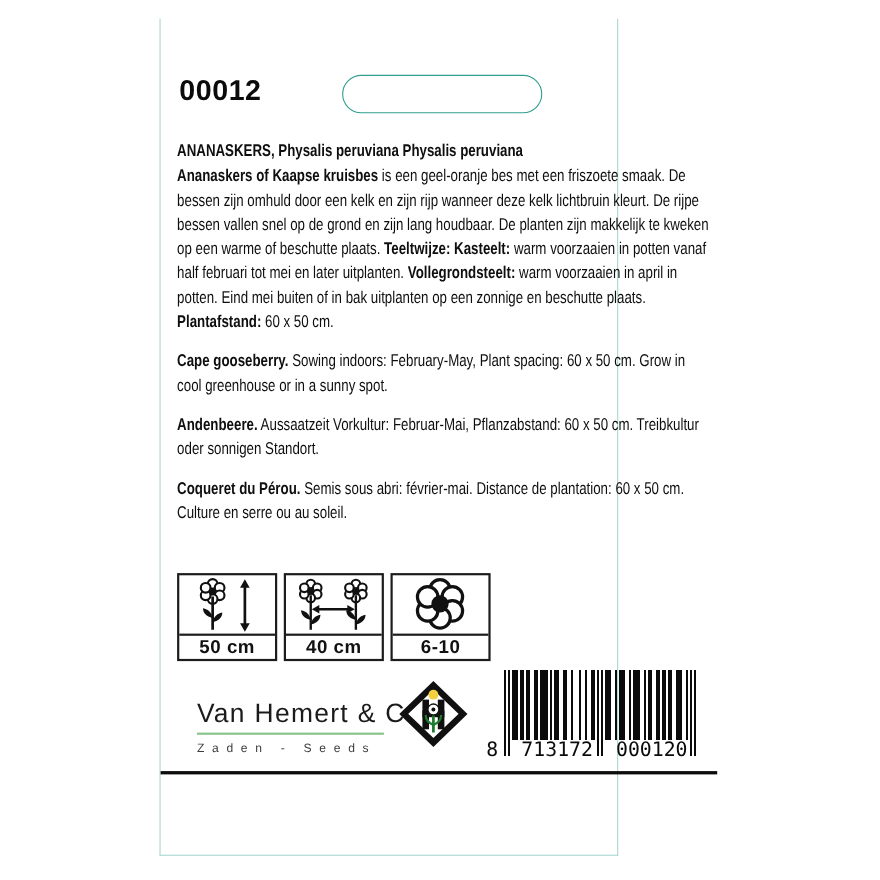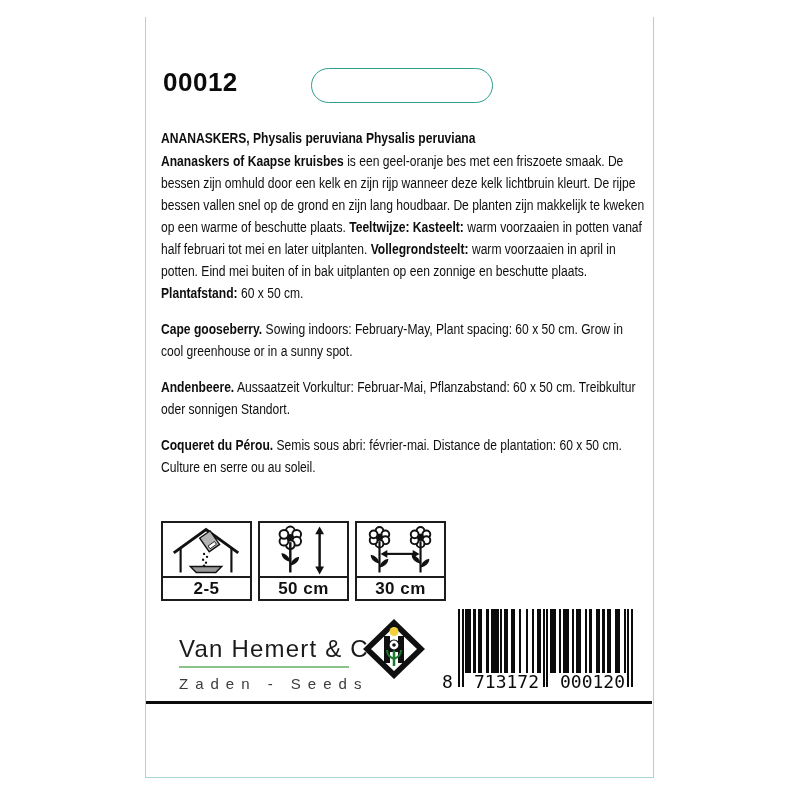--- a/index.html
+++ b/index.html
@@ -2,21 +2,21 @@
 <html><head>
 <meta charset="utf-8">
 <style>
   html,body{margin:0;padding:0;}
   body{
     width:800px;height:800px;background:#ffffff;position:relative;
     font-family:"Liberation Sans", sans-serif;color:#111;
     -webkit-font-smoothing:antialiased;
   }
   .packet{
-    position:absolute;left:145px;top:17px;width:509px;height:761px;
+    position:absolute;left:145px;top:17px;width:417px;height:761px;
     border-left:1.5px solid #a9d6d3;border-right:1.5px solid #a9d6d3;border-bottom:1.5px solid #a9d6d3;
     box-sizing:border-box;background:#fff;
   }
   .code{
     position:absolute;left:17px;top:50px;
     font-size:26px;font-weight:bold;letter-spacing:0.5px;color:#0b0b0b;
   }
   .pill{
     position:absolute;left:165px;top:51px;width:182px;height:35px;
     border:1.6px solid #2f9e8e;border-radius:19px;background:#fff;box-sizing:border-box;
@@ -34,21 +34,21 @@
   .cell{width:91px;border:2px solid #1c1c1c;background:#fff;box-sizing:border-box;}
   .pic-icon{height:53px;display:flex;align-items:center;justify-content:center;overflow:hidden;}
   .pic-label{
     border-top:2px solid #1c1c1c;height:21px;line-height:21px;text-align:center;
     font-weight:bold;font-size:17px;letter-spacing:0.5px;
   }
   
   .brand{position:absolute;left:33px;top:618px;}
   .brand-name{font-size:24px;letter-spacing:1.2px;color:#1b1b1b;font-weight:400;}
   .brand-rule{width:170px;height:2px;background:#8bc48b;margin-top:3px;}
-  .brand-sub{font-size:15px;letter-spacing:7px;color:#3c3c3c;margin-top:7px;white-space:nowrap;}
+  .brand-sub{font-size:11px;letter-spacing:7px;color:#3c3c3c;margin-top:7px;white-space:nowrap;}
   .diamond{position:absolute;left:215px;top:601px;}
   
   .barcode{position:absolute;left:312px;top:592px;width:175px;height:105px;}
   #barcode-svg rect{fill:#0b0b0b;}
   .bc-digits span{
     position:absolute;top:62px;font-family:"DejaVu Sans Mono", monospace;
     font-size:18px;color:#0b0b0b;
   }
   .bc-first{left:-16px;}
   .bc-left{left:7px;width:74px;text-align:right;}
@@ -68,40 +68,20 @@
     <div class="title">ANANASKERS, Physalis peruviana Physalis peruviana</div>
     <div>
         <div class="para"><span class="b">Ananaskers of Kaapse kruisbes</span><span> is een geel-oranje bes met een friszoete smaak. De bessen zijn omhuld door een kelk en zijn rijp wanneer deze kelk lichtbruin kleurt. De rijpe bessen vallen snel op de grond en zijn lang houdbaar. De planten zijn makkelijk te kweken op een warme of beschutte plaats. </span><span class="b">Teeltwijze: Kasteelt:</span><span> warm voorzaaien in potten vanaf half februari tot mei en later uitplanten. </span><span class="b">Vollegrondsteelt:</span><span> warm voorzaaien in april in potten. Eind mei buiten of in bak uitplanten op een zonnige en beschutte plaats. </span><span class="b">Plantafstand:</span><span> 60 x 50 cm.</span></div>
         <div class="para"><span class="b">Cape gooseberry.</span><span> Sowing indoors: February-May, Plant spacing: 60 x 50 cm. Grow in cool greenhouse or in a sunny spot.</span></div>
         <div class="para"><span class="b">Andenbeere.</span><span> Aussaatzeit Vorkultur: Februar-Mai, Pflanzabstand: 60 x 50 cm. Treibkultur oder sonnigen Standort.</span></div>
         <div class="para"><span class="b">Coqueret du Pérou.</span><span> Semis sous abri: février-mai. Distance de plantation: 60 x 50 cm. Culture en serre ou au soleil.</span></div>
       </div>
   </div>
 
   <div class="picto-row">
-  <div class="cell">
-    <div class="pic-icon">
-  <svg width="85" height="51" viewBox="0 0 87 51">
-    <path d="M10 29 L43 5 L76 29" fill="none" stroke="#111" stroke-width="3"></path>
-    <path d="M17 24 V49" fill="none" stroke="#111" stroke-width="2.2"></path>
-    <path d="M69 24 V49" fill="none" stroke="#111" stroke-width="2.2"></path>
-    <g transform="rotate(-35 46 17)">
-      <rect x="40" y="9" width="13" height="17" fill="#b5b5b5" stroke="#111" stroke-width="1.4"></rect>
-      <rect x="42.5" y="20.5" width="8" height="3.5" fill="#fff" stroke="#111" stroke-width="0.8"></rect>
-    </g>
-    <circle cx="41" cy="30" r="1.2" fill="#111"></circle>
-            <circle cx="44" cy="33" r="1.2" fill="#111"></circle>
-    <circle cx="40" cy="36" r="1.2" fill="#111"></circle>
-            <circle cx="43" cy="39" r="1.2" fill="#111"></circle>
-    <circle cx="41" cy="42" r="1.2" fill="#111"></circle>
-    <path d="M27 43 H59 L53 49 H33 Z" fill="#9a9a9a" stroke="#111" stroke-width="1.5"></path>
-  </svg>
-</div>
-    <div class="pic-label">2-5</div>
-  </div>
 
 
   <div class="cell">
     <div class="pic-icon">
   <svg width="85" height="51" viewBox="0 0 87 51">
     <g>
       <circle cx="30" cy="6.5" r="4.5" fill="#fff" stroke="#111" stroke-width="2"></circle>
       <circle cx="36.5" cy="10" r="4.5" fill="#fff" stroke="#111" stroke-width="2"></circle>
       <circle cx="36.5" cy="17" r="4.5" fill="#fff" stroke="#111" stroke-width="2"></circle>
       <circle cx="30" cy="20.5" r="4.5" fill="#fff" stroke="#111" stroke-width="2"></circle>
@@ -145,23 +125,37 @@
       <circle cx="64" cy="13" r="3" fill="#111"></circle>
       <path d="M64 17 V49" stroke="#111" stroke-width="2.2" fill="none"></path>
       <path d="M64 40 C58 39 55 35 55 31 C60 32 63 35 64 40" fill="#111"></path>
       <path d="M64 44 C70 43 73 39 73 35 C68 36 65 39 64 44" fill="#111"></path>
     </g>
     <path d="M27 30 H59" stroke="#111" stroke-width="2.2" fill="none"></path>
     <polygon points="23,30 30,26 30,34" fill="#111"></polygon>
     <polygon points="63,30 56,26 56,34" fill="#111"></polygon>
   </svg>
 </div>
-    <div class="pic-label">30 cm</div>
-  </div>
-
+    <div class="pic-label">40 cm</div>
+  </div>
+
+  <div class="cell">
+    <div class="pic-icon">
+  <svg width="85" height="51" viewBox="0 0 87 51">
+    <circle cx="43" cy="12" r="9.5" fill="#fff" stroke="#111" stroke-width="3"></circle>
+    <circle cx="54.5" cy="18.5" r="9.5" fill="#fff" stroke="#111" stroke-width="3"></circle>
+    <circle cx="54.5" cy="31.5" r="9.5" fill="#fff" stroke="#111" stroke-width="3"></circle>
+    <circle cx="43" cy="38" r="9.5" fill="#fff" stroke="#111" stroke-width="3"></circle>
+    <circle cx="31.5" cy="31.5" r="9.5" fill="#fff" stroke="#111" stroke-width="3"></circle>
+    <circle cx="31.5" cy="18.5" r="9.5" fill="#fff" stroke="#111" stroke-width="3"></circle>
+    <circle cx="43" cy="25" r="8" fill="#111"></circle>
+  </svg>
+</div>
+    <div class="pic-label">6-10</div>
+  </div>
 </div>
 
   <div class="brand">
     <div class="brand-name">Van Hemert &amp; Co</div>
     <div class="brand-rule"></div>
     <div class="brand-sub">Zaden - Seeds</div>
   </div>
 
   <div class="diamond">
     <svg width="66" height="62" viewBox="0 0 66 62">

